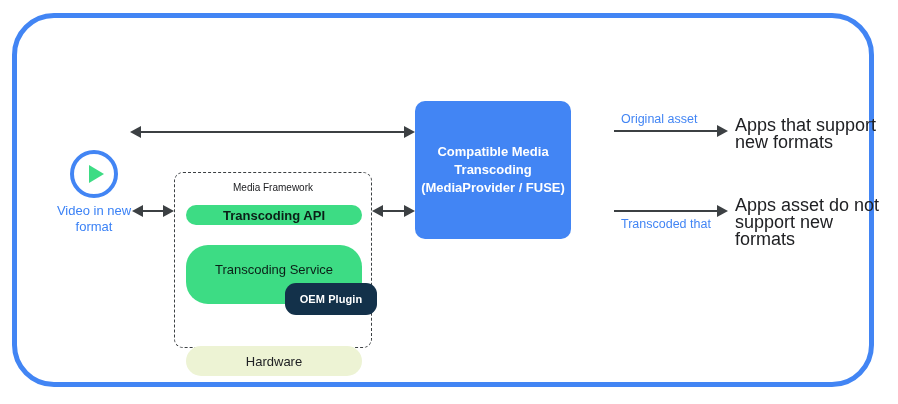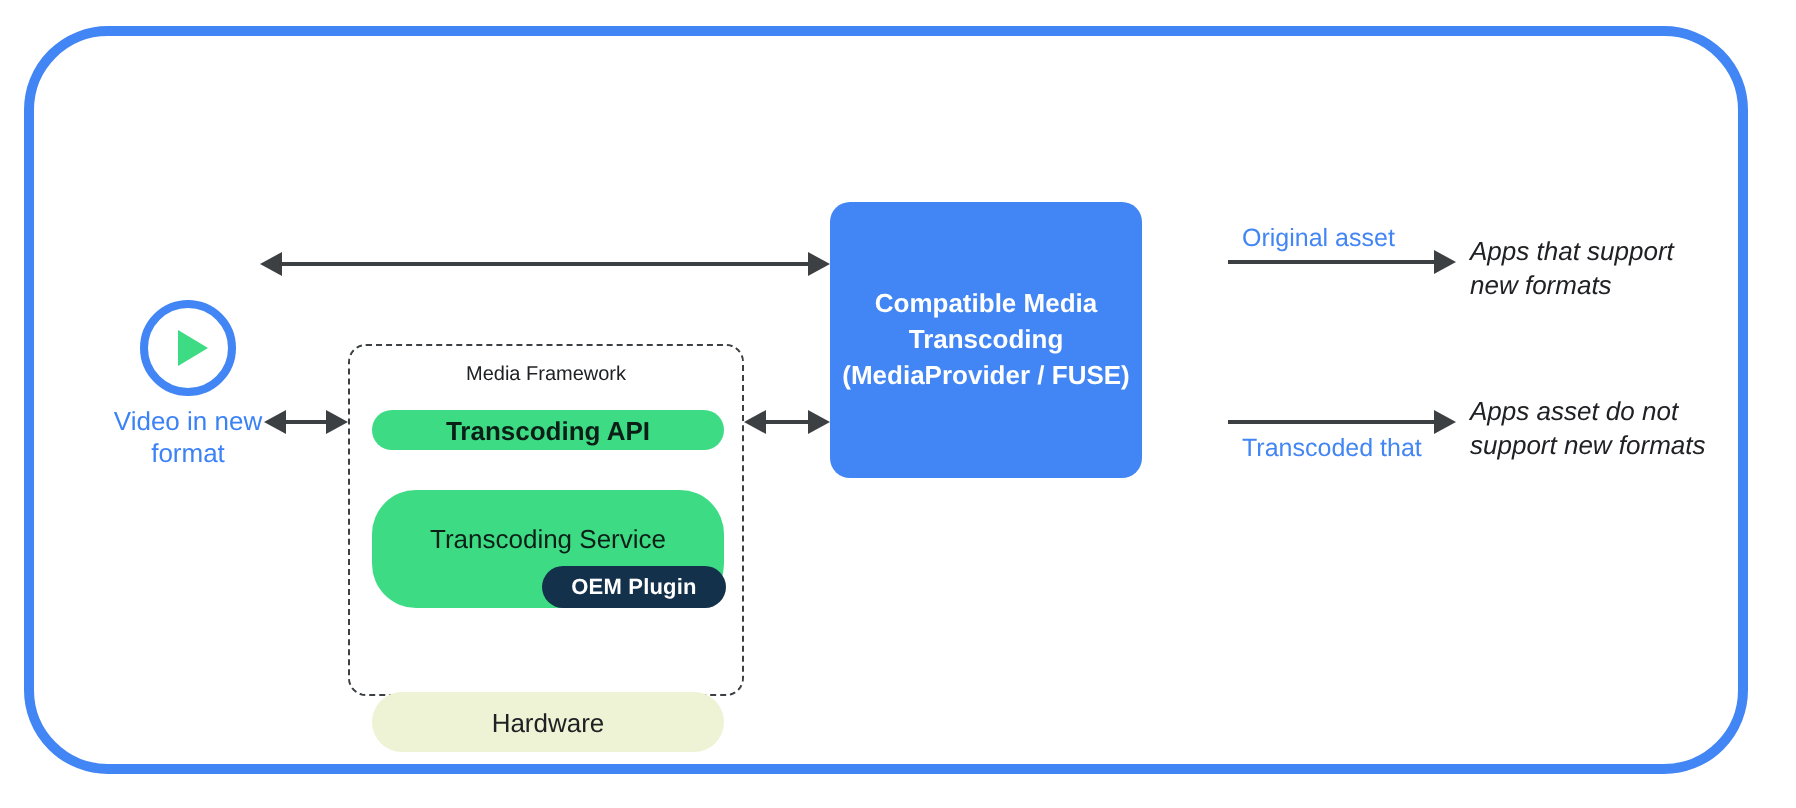--- a/index.html
+++ b/index.html
@@ -115,24 +115,24 @@
   #box-hardware {
     top: 137px;
     height: 30px;
     background: #edf3d4;
     font-size: 13px;
     color: #202124;
     margin-top: 36px;
   }
   #oem-plugin {
     position: absolute;
-    left: 96px;
+    left: 110px;
     top: 110px;
     width: 92px;
-    height: 21px;
+    height: 32px;
     border-radius: 11px;
     background: #13314a;
     color: #ffffff;
     font-size: 11px;
     font-weight: bold;
     display: flex;
     align-items: center;
     justify-content: center;
     letter-spacing: 0.1px;
   }
@@ -202,25 +202,24 @@
     position: absolute;
     font-size: 12.5px;
     color: #4285f4;
     white-space: nowrap;
   }
   #label-original   { left: 621px; top: 112px; }
   #label-transcoded { left: 621px; top: 217px; }
 
   .apps-label {
     position: absolute;
-    font-size: 13px;
+    font-size: 18px;
     line-height: 17px;
     color: #202124;
     white-space: pre-line;
-    font-style: italic;
   }
   #label-apps-support    { left: 735px; top: 117px; }
   #label-apps-nosupport  { left: 735px; top: 197px; }
 </style>
 </head>
 <body>
 
 <div id="canvas">
 
   <div id="outer-frame"></div>

